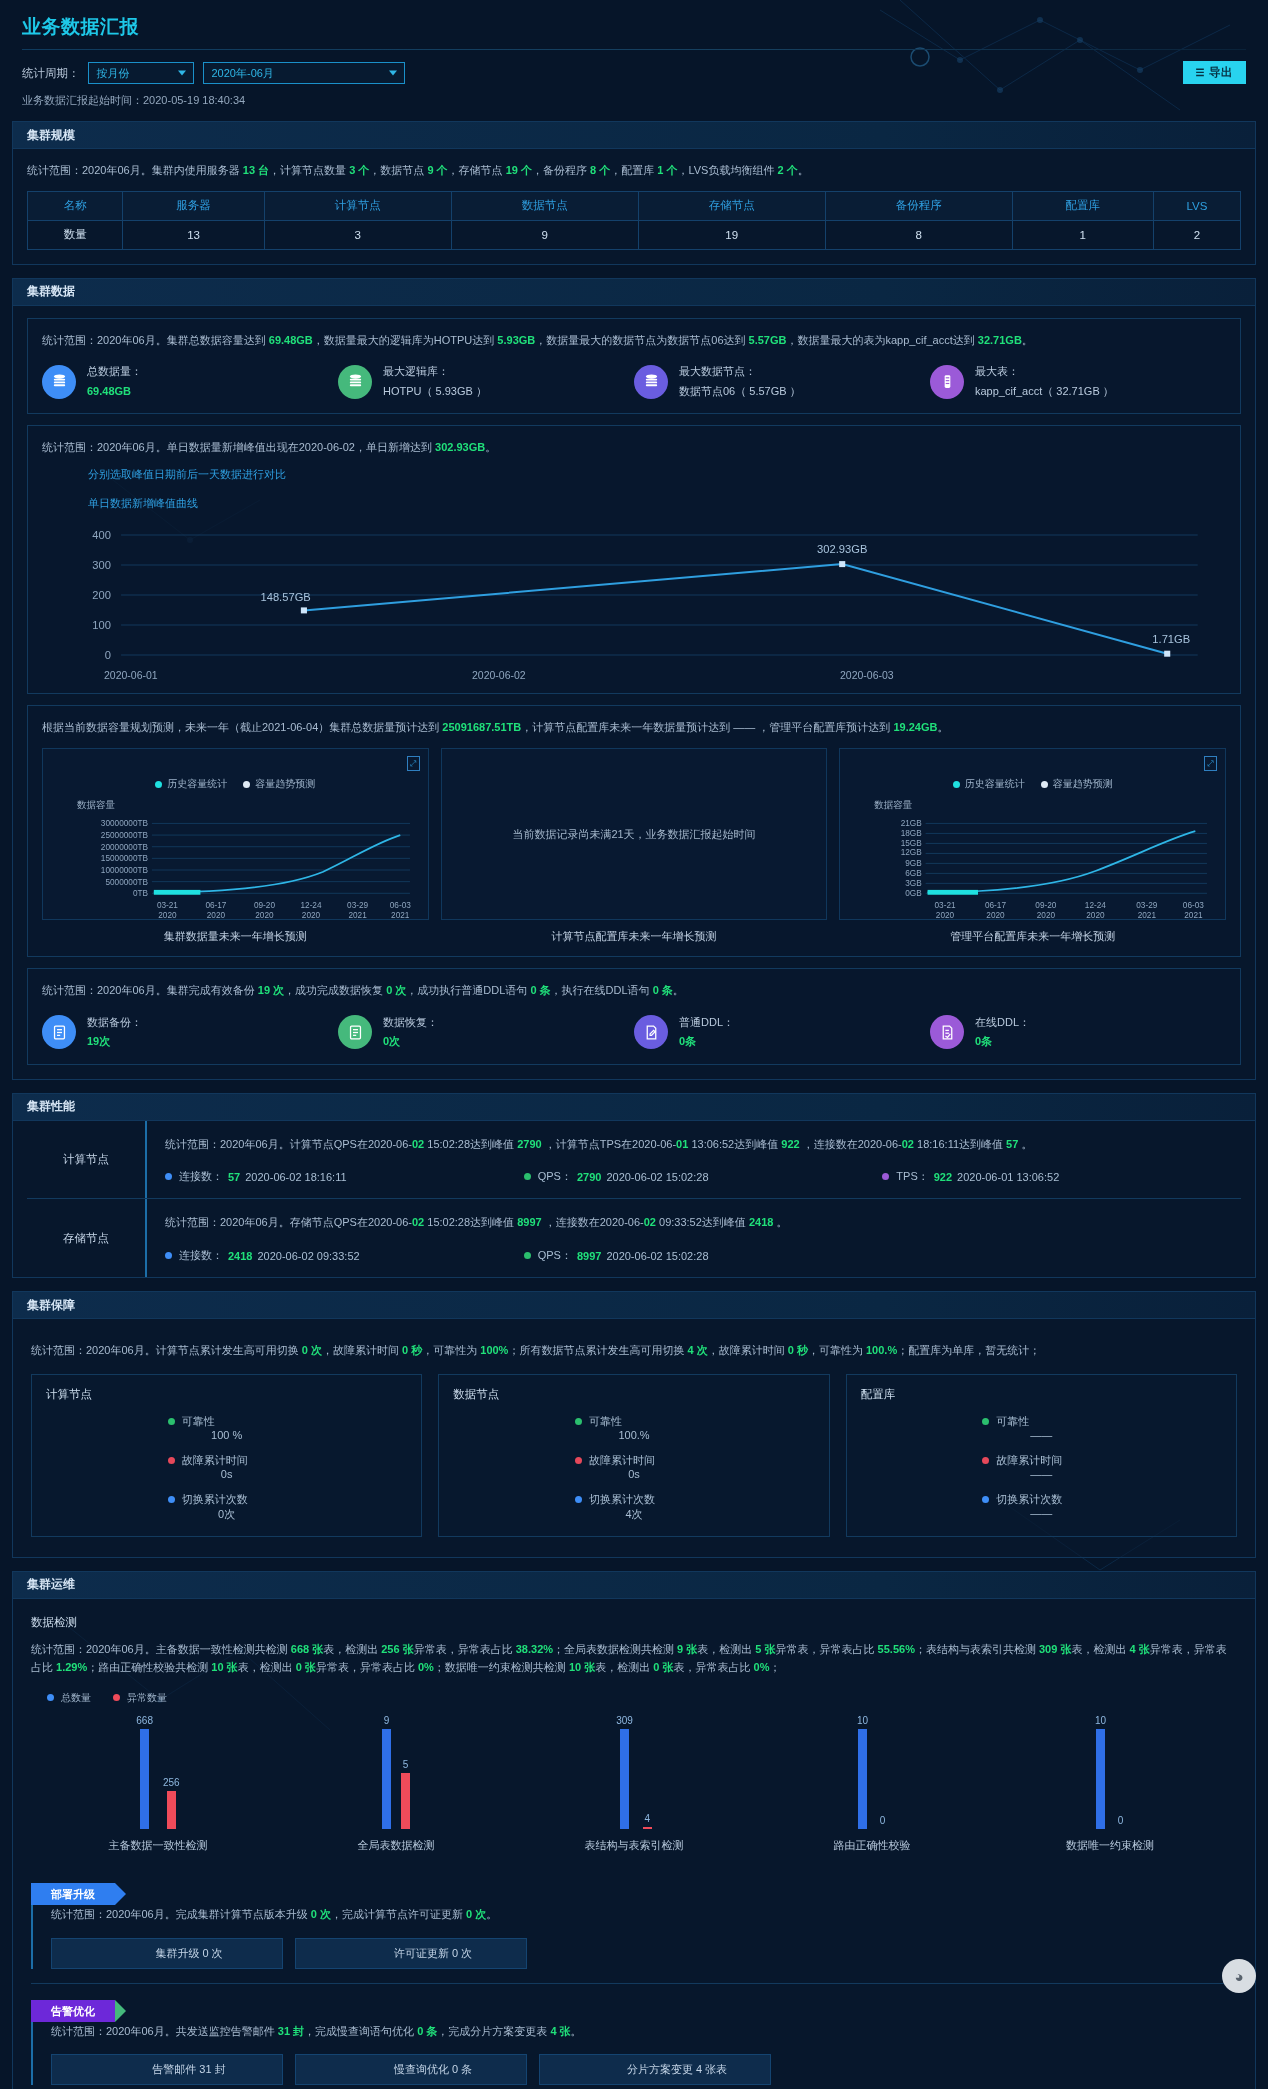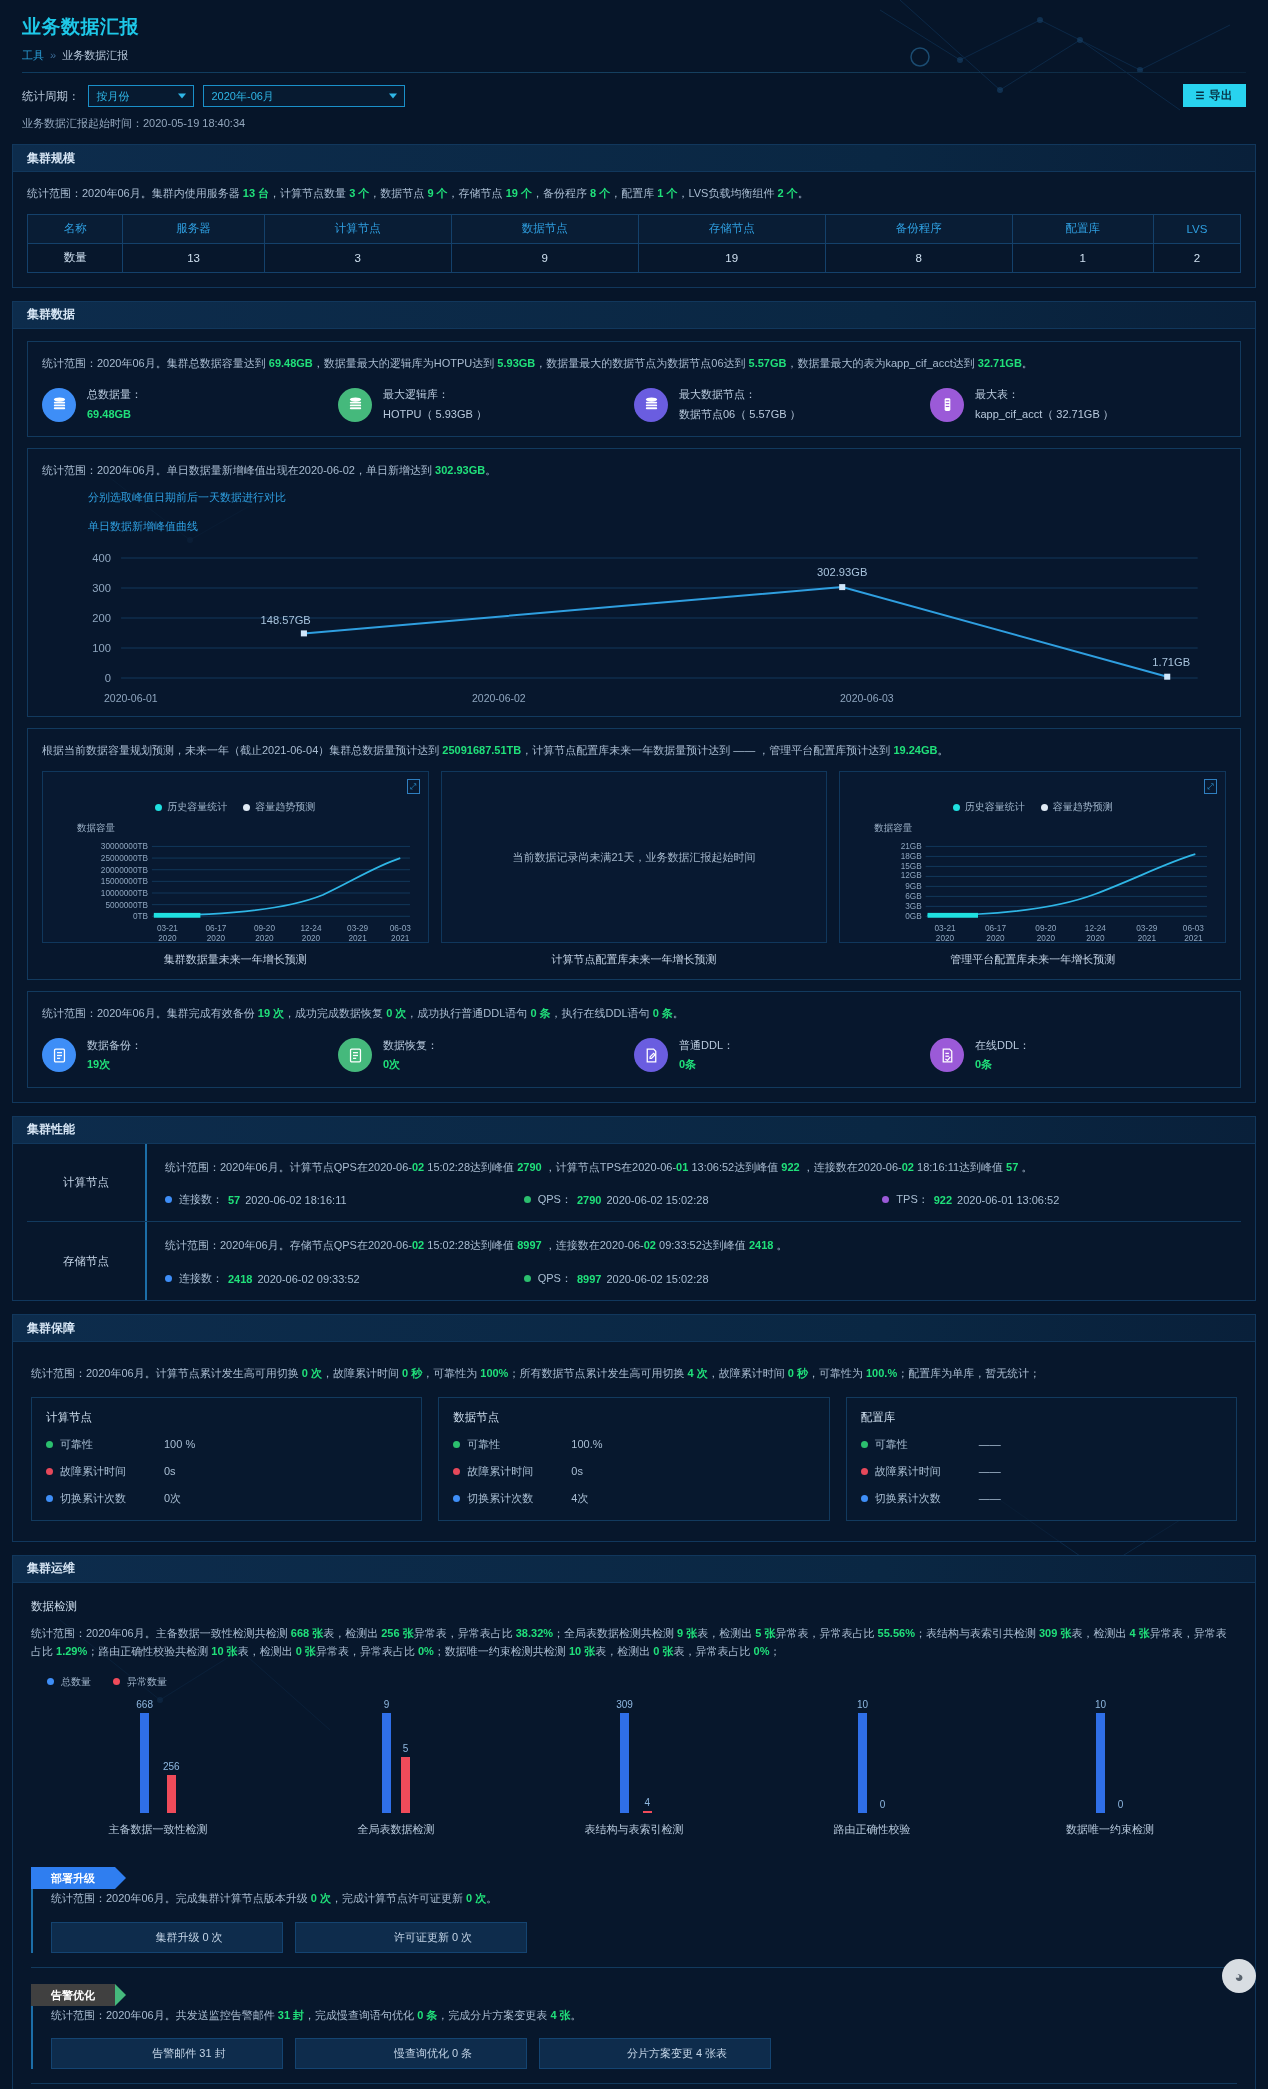--- a/index.html
+++ b/index.html
@@ -111,21 +111,21 @@
   .perf-item { flex: 1; font-size: 11px; color: #aabfd4; display: flex; align-items: center; }
   .dot { width: 7px; height: 7px; border-radius: 50%; margin-right: 7px; display: inline-block; flex: none;}
   .d-blue { background: #3e8ef7; }
   .d-green { background: #2bbf6e; }
   .d-purple { background: #9b5ad8; }
 
   
   .guard-row { display: flex; gap: 16px; margin-top: 14px; }
   .guard-card { flex: 1; border: 1px solid #123a5e; background: rgba(9,26,48,.45); padding: 12px 14px 14px 14px; }
   .guard-title { font-size: 11.5px; color: #cfdfef; margin-bottom: 12px; }
-  .guard-line { display: flex; align-items: center; font-size: 11px; color: #aabfd4; margin-top: 12px; }
+  .guard-line { display: flex; align-items: center; font-size: 11px; color: #aabfd4; margin-top: 12px; flex-direction: column; }
   .guard-line .gl-name { width: 118px; display: flex; align-items: center; }
   .d-red { background: #e5485a; }
 
   
   .bar-legend { display: flex; gap: 22px; font-size: 10px; color: #9fb4ca; margin: 14px 0 0 16px; }
   .barchart { display: flex; margin-top: 6px; padding: 0 8px; }
   .bargroup { flex: 1; display: flex; flex-direction: column; align-items: center; }
   .bars { height: 118px; display: flex; align-items: flex-end; gap: 10px; }
   .bar-col { display: flex; flex-direction: column; align-items: center; justify-content: flex-end; height: 118px; }
   .bar-val { font-size: 10px; color: #8fb8e0; margin-bottom: 3px; }
@@ -138,21 +138,21 @@
   .tagrow { display: flex; border-bottom: 1px solid #123a5e; padding: 14px 0; flex-direction: column; }
   .tagrow:last-child { border-bottom: none; }
   .tag-wrap { width: 118px; flex: none; display: flex; align-items: flex-start; padding-top: 2px; }
   .tag {
     position: relative; height: 22px; line-height: 22px; width: 84px;
     color: #fff; font-size: 11px; text-align: center; font-weight: bold;
   }
   .tag:after { content: ""; position: absolute; right: -11px; top: 0;
     border-top: 11px solid transparent; border-bottom: 11px solid transparent; }
   .tag-blue { background: #2f7ef0; } .tag-blue:after { border-left: 11px solid #2f7ef0; }
-  .tag-green { background: #404040; } .tag-green:after { border-left: 11px solid #45b97c; }
+  .tag-green { background: #6d28d9; } .tag-green:after { border-left: 11px solid #45b97c; }
   .tag-purple { background: #9b5ad8; } .tag-purple:after { border-left: 11px solid #9b5ad8; }
   .tag-content { flex: 1; border-left: 2px solid #1c6ea8; padding: 0 0 0 18px; }
   .chip-row { display: flex; gap: 12px; margin-top: 14px; }
   .chip { flex: 0 0 232px; height: 31px; background: #0e2c4c; border: 1px solid #144471;
     display: flex; align-items: center; justify-content: center; font-size: 11px; color: #c4d5e7; cursor: pointer; padding-left: 44px;}
 
   .fab { position: fixed; right: 12px; bottom: 96px; width: 34px; height: 34px; border-radius: 50%;
     background: #d8dde2; display: flex; align-items: center; justify-content: center; color: #57616c; font-size: 15px; z-index: 9;}
 </style>
 </head>
@@ -176,25 +176,20 @@
       <circle cx="240" cy="1650" r="3"></circle>
     <circle cx="190" cy="540" r="3"></circle>
   </g>
   <circle cx="920" cy="57" r="9" fill="none" stroke="#2a6fa0" stroke-width="1.5" opacity="0.6"></circle>
 </svg>
 
 <div class="wrap">
 
   <div class="page-head">
     <div class="page-title">业务数据汇报</div>
-    <div class="crumbs">
-      <span class="c-link">工具</span>
-      <span class="c-sep">»</span>
-      <span class="c-cur">业务数据汇报</span>
-    </div>
     <div class="head-rule"></div>
   </div>
 
   <div class="filter-row">
     <span class="filter-label">统计周期：</span>
     <div class="select-box w1">
       <span>按月份</span>
       <span class="caret"></span>
     </div>
     <div class="select-box w2">

